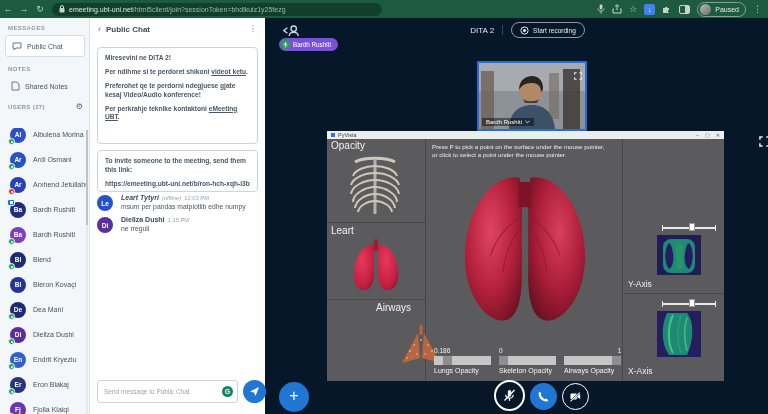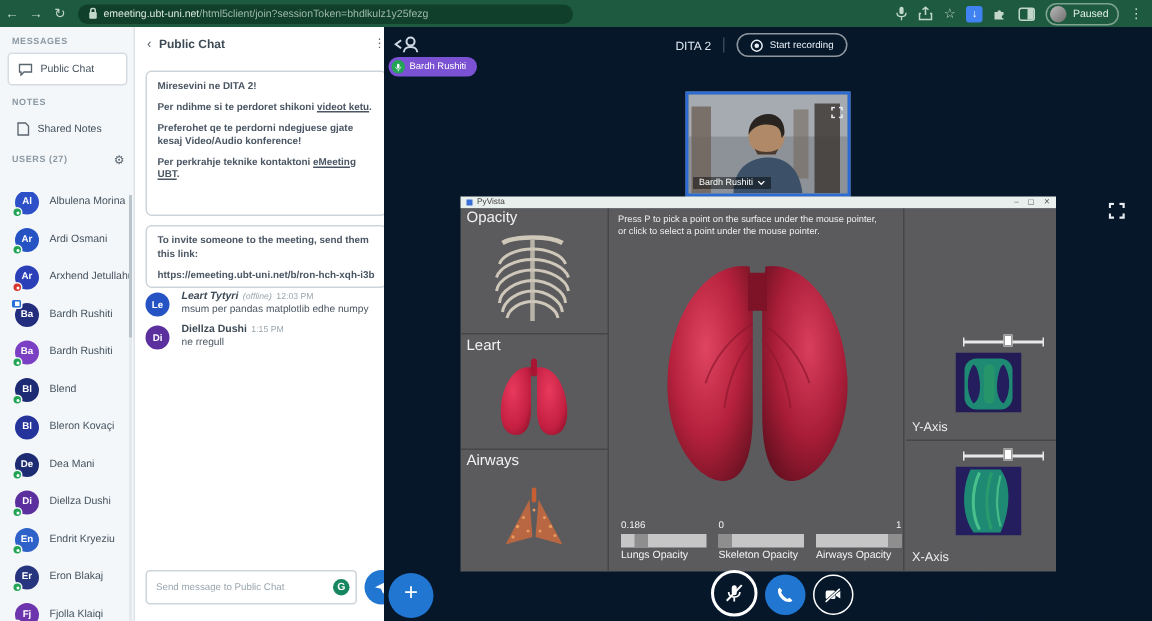--- a/index.html
+++ b/index.html
@@ -76,21 +76,21 @@
   .chat-inputwrap{position:absolute;left:7px;top:362px;width:141px;height:23px;}
   .chat-input{width:100%;height:100%;border:1px solid #ccd5db;border-radius:3px;font-size:6.5px;
               padding:0 18px 0 6px;color:#44525e;font-family:"Liberation Sans",sans-serif;outline:none;}
   .chat-input::placeholder{color:#9aa6ae;}
   .gramm{position:absolute;right:5px;top:6px;width:11px;height:11px;border-radius:50%;background:#15865f;
          color:#fff;font-size:7px;line-height:11px;text-align:center;font-weight:700;}
   .send-btn{position:absolute;left:153px;top:362px;width:23px;height:23px;border-radius:50%;
             background:#2176d2;display:flex;align-items:center;justify-content:center;}
 
   
-  .meeting{position:absolute;left:256px;top:18px;width:399px;height:396px;background:#06172a;}
+  .meeting{position:absolute;left:276px;top:18px;width:399px;height:396px;background:#06172a;}
   .m-toggle{position:absolute;left:6px;top:5px;}
   .m-headrow{position:absolute;left:0;top:3px;width:503px;height:18px;display:flex;
              align-items:center;justify-content:center;gap:8px;}
   .m-title{font-size:8px;color:#dfe7ee;}
   .m-div{width:1px;height:10px;background:#33475c;}
   .rec-pill{height:16px;border:1px solid rgba(255,255,255,.55);border-radius:9px;display:flex;
             align-items:center;gap:4px;padding:0 8px;}
   .rec-pill span{font-size:6.5px;color:#e8eef4;}
   .spk-pill{position:absolute;left:3px;top:20px;height:13px;border-radius:7px;background:#7b52d3;
             display:flex;align-items:center;gap:3px;padding:0 7px 0 2px;}
@@ -482,21 +482,21 @@
                   <stop offset="0%" stop-color="#e8395c"></stop>
                     <stop offset="70%" stop-color="#c31f41"></stop>
                     <stop offset="100%" stop-color="#8d1128"></stop>
                 </radialGradient>
               </defs>
               <path d="M25 8 C14 6 6 20 5 34 C4 46 8 53 15 53 C22 53 25 46 25 36 Z" fill="url(#rg1)"></path>
               <path d="M29 8 C40 6 48 20 49 34 C50 46 46 53 39 53 C32 53 29 46 29 36 Z" fill="url(#rg1)"></path>
               <rect x="25" y="2" width="4" height="12" rx="2" fill="#a81634"></rect>
             </svg>
           </div>
-          <div class="panel" style="top:162px;height:80px;border-bottom:none;">
+          <div class="panel" style="top:162px;height:80px;border-bottom:none;margin-left:45px;">
             <span class="p-label">Airways</span>
             <svg style="position:absolute;left:22px;top:22px;" width="54" height="44" viewBox="0 0 54 44">
               <rect x="25.5" y="2" width="3" height="10" rx="1.5" fill="#c85f34"></rect>
               <polygon points="24,10 8,40 26,35" fill="#d06a3c" opacity="0.8"></polygon>
               <polygon points="30,10 46,40 28,35" fill="#d06a3c" opacity="0.8"></polygon>
               <g fill="#e89a5e">
                 <circle cx="16" cy="28" r="1.2"></circle>
                   <circle cx="20" cy="22" r="1"></circle>
                   <circle cx="13" cy="35" r="1.1"></circle>
                 <circle cx="23" cy="31" r="1"></circle>

